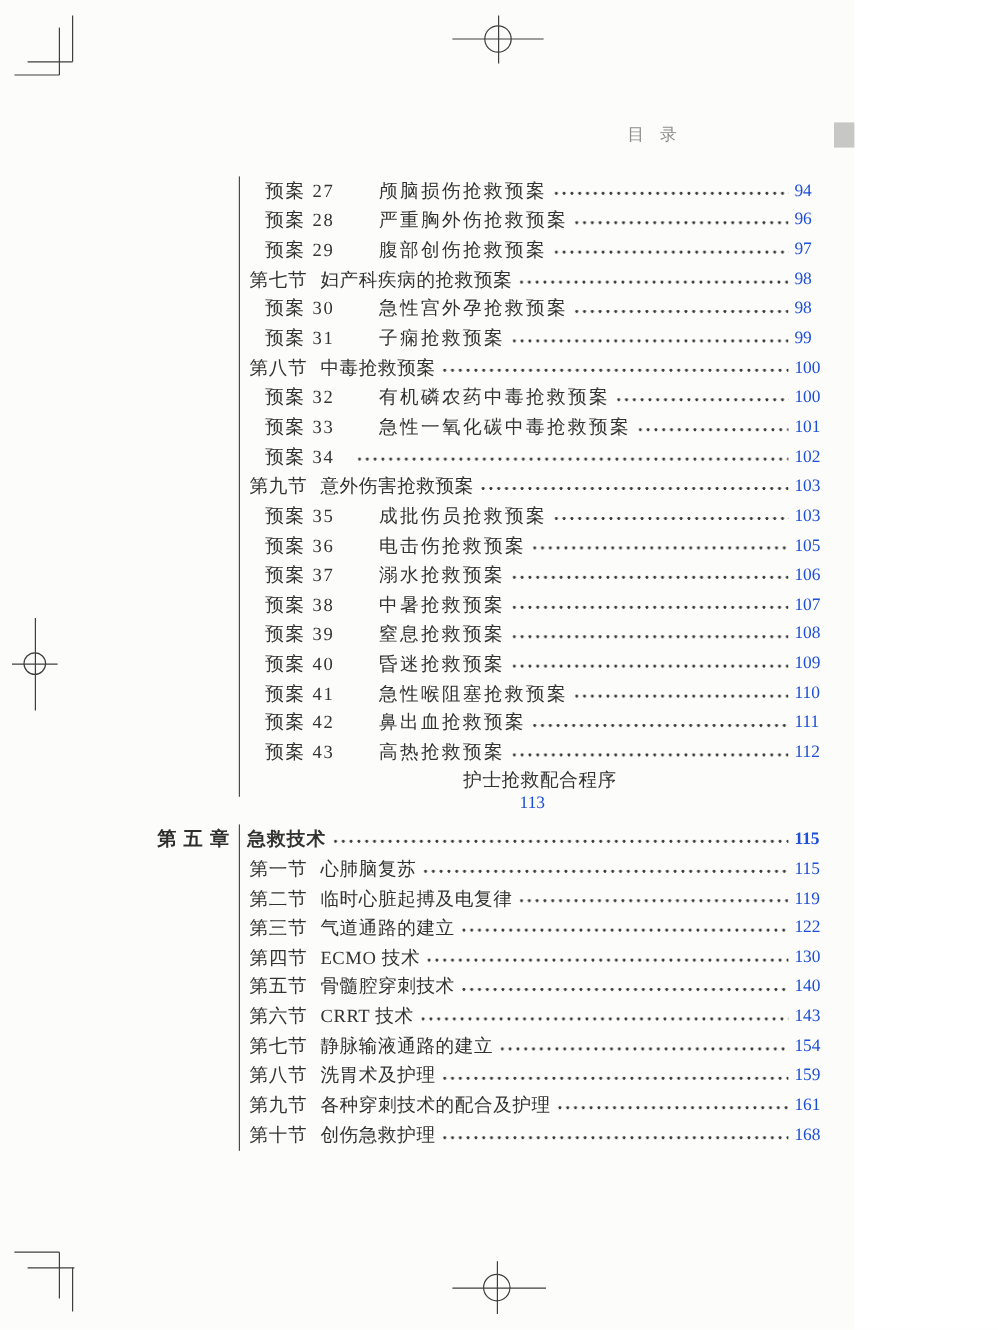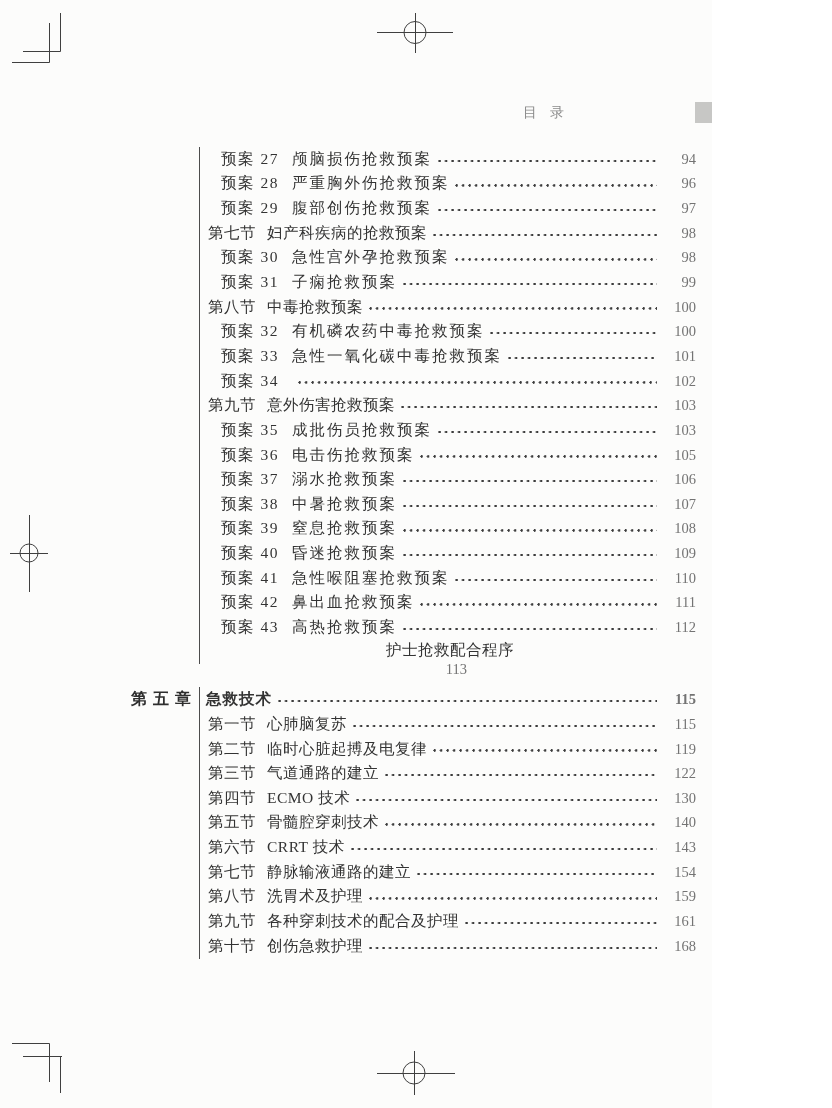--- a/index.html
+++ b/index.html
@@ -77,28 +77,28 @@
     align-self: stretch;
     margin: 0 5px 0 6px;
     background-image: radial-gradient(circle at 1.6px 56%, #3c3c3c 1.05px, transparent 1.5px);
     background-size: 6.5px 100%;
     background-repeat: repeat-x;
     min-width: 10px;
   }
   .pagenum {
     flex: none;
     min-width: 34px;
-    text-align: right;
+    text-align: left;
     font-size: 14.5px;
-    color: #737373;
+    color: #1d4ed8;
   }
   
   .level-plan    { padding-left: 21px; }
   .level-plan .label   { margin-right: 13px; letter-spacing: 1.5px; }
-  .level-plan .title   { letter-spacing: 2px; }
+  .level-plan .title   { letter-spacing: 2px; margin-left: 24px; }
   .level-section { padding-left: 8px; }
   .level-section .label { margin-right: 11px; letter-spacing: 0.5px; }
   .level-section .title { letter-spacing: 0.5px; }
   .level-chapter { padding-left: 6px; font-weight: bold; }
   .level-chapter .title { letter-spacing: 1px; }
   .level-program { padding-left: 4px; flex-direction: column; }
   .level-program .title { letter-spacing: 0.5px; }
 
   
   .marks-overlay {

